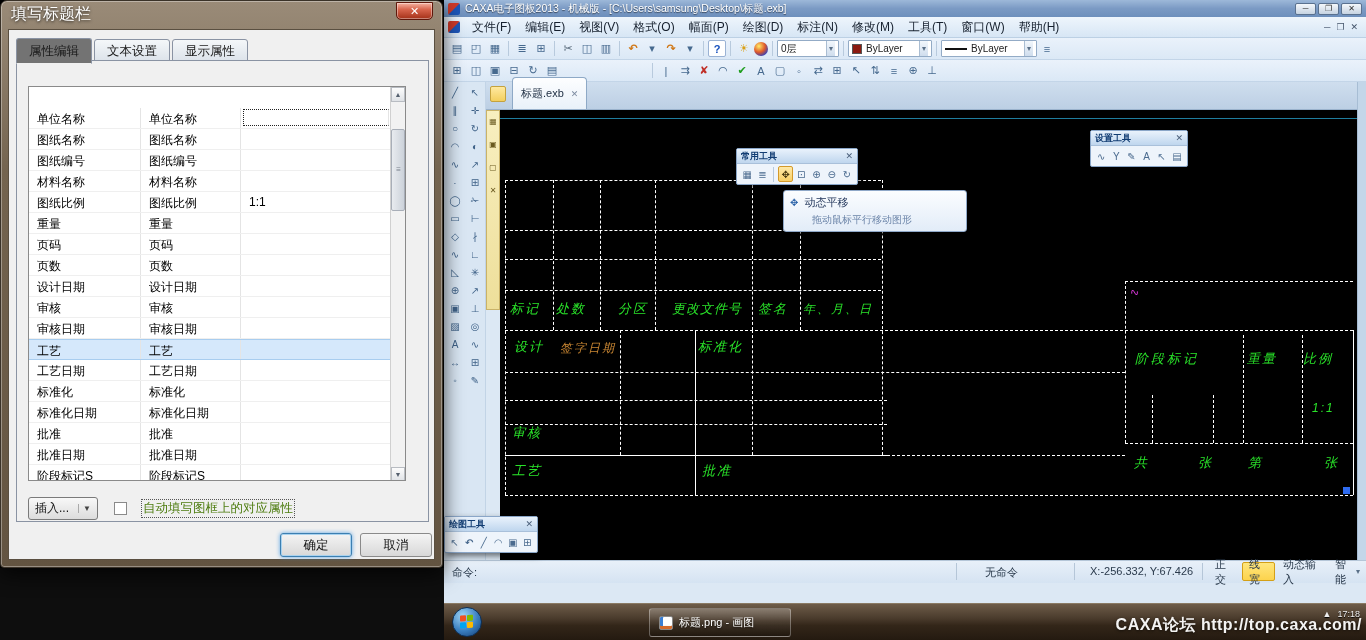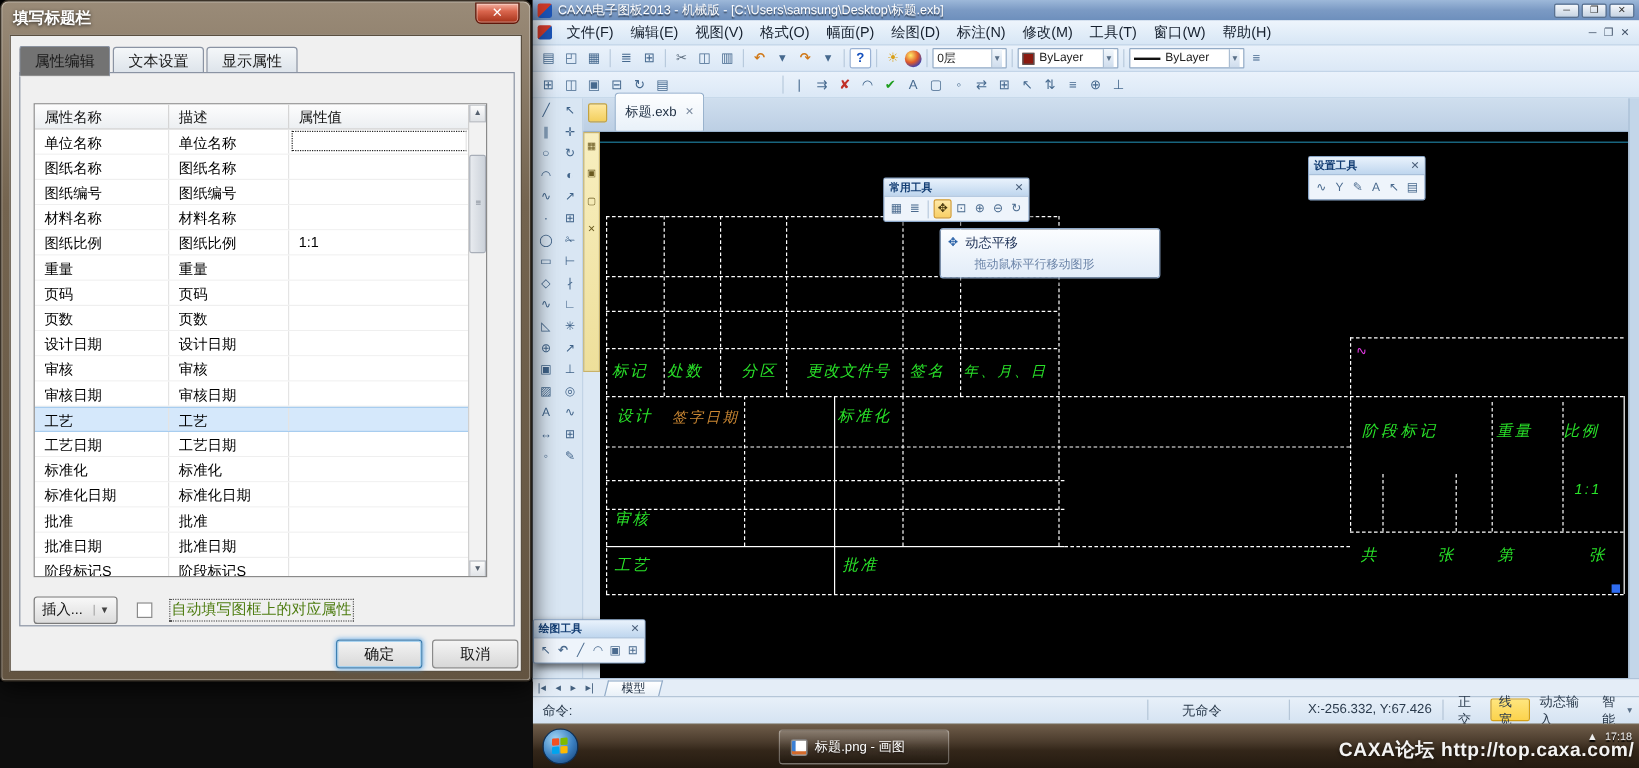--- a/index.html
+++ b/index.html
@@ -78,21 +78,21 @@
   #tooltip .t1{color:#1b2f55;display:flex;align-items:center;gap:6px;}
   #tooltip .t1 .ticon{color:#2a62a8;font-size:10px;}
   #tooltip .t2{color:#6b84a8;font-size:10px;padding-left:22px;margin-top:3px;}
 
   
   #sheetbar{position:absolute;left:0;top:565px;width:922px;height:15px;background:#e4edf7;border-top:1px solid #aec2d8;display:flex;align-items:center;font-size:9px;color:#44607e;}
   .navb{padding:0 4px;} 
   .sheettab{height:13px;background:linear-gradient(#ffffff,#e8f0f8);border:1px solid #90aac6;border-bottom:none;
     padding:0 12px;font-size:10px;color:#1c2c40;transform:skewX(-14deg);margin-left:6px;display:flex;align-items:center;}
   .sheettab span{transform:skewX(14deg);}
-  #statusbar{position:absolute;left:0;top:580px;width:922px;height:23px;background:linear-gradient(#e8f0f9,#d5e3f2);border-top:1px solid #b5c6d8;font-size:11px;color:#2a3a4c;padding-left:32px;}
+  #statusbar{position:absolute;left:0;top:560px;width:922px;height:23px;background:linear-gradient(#e8f0f9,#d5e3f2);border-top:1px solid #b5c6d8;font-size:11px;color:#2a3a4c;padding-left:32px;}
   #cmdprompt{position:absolute;left:8px;top:4px;}
   .szone{position:absolute;top:4px;}
   .sdiv{position:absolute;top:2px;width:1px;height:17px;background:#b5c6d8;}
   #toggles{position:absolute;left:765px;top:1px;display:flex;gap:2px;}
   .tgl{height:19px;padding:1px 6px;font-size:11px;display:flex;align-items:center;color:#2a3a4c;}
   .tgl.on{background:linear-gradient(#ffe67e,#fcd34d);border:1px solid #d4a017;border-radius:2px;}
   .tgl .arr{font-size:8px;margin-left:3px;color:#5a7088;}
 
   
   #taskbar{position:absolute;left:444px;top:603px;width:922px;height:37px;
@@ -115,21 +115,21 @@
     text-shadow:0 1px 3px rgba(0,0,0,.6);letter-spacing:0.5px;}
 
   
   #leftdark{position:absolute;left:0;top:568px;width:444px;height:72px;background:#0e0e0e;}
 
   
   #dialog{position:absolute;left:0;top:0;width:443px;height:568px;z-index:30;
     background:linear-gradient(#9a8b78,#74644f 30%,#635441);border:1px solid #3a3228;border-radius:7px 7px 4px 4px;
     box-shadow:0 6px 20px rgba(0,0,0,.75), inset 0 0 0 1px rgba(255,255,255,.35);}
   #dlg-titlebar{height:27px;display:flex;align-items:center;padding-left:10px;}
-  #dlg-title{color:#fff;font-size:13px;text-shadow:0 1px 3px rgba(0,0,0,.8);font-weight:bold;}
+  #dlg-title{color:#fff;font-size:16px;text-shadow:0 1px 3px rgba(0,0,0,.8);}
   #dlg-close{position:absolute;top:1px;right:9px;width:37px;height:18px;border-radius:0 0 5px 5px;
     background:linear-gradient(#f5b3a3,#d9654d 40%,#a33018);border:1px solid #5f170a;
     color:#fff;font-size:11px;font-weight:bold;text-align:center;line-height:17px;box-shadow:inset 0 0 0 1px rgba(255,255,255,.4);}
   #dlg-client{position:absolute;left:7px;right:7px;top:28px;bottom:7px;background:#f0f0f0;border:1px solid #5a4f40;}
   .tabs{position:absolute;left:7px;top:8px;display:flex;}
   .tab{padding:3px 12px;border:1px solid #8a93a3;background:linear-gradient(#f4f7f9,#d9e0e8);
     border-radius:3px 3px 0 0;font-size:12.5px;color:#1a1a1a;margin-right:2px;position:relative;top:1px;}
   .tab.active{background:#737373;border-bottom:1px solid #f0f0f0;z-index:3;top:0;padding-top:4px;}
   #page{position:absolute;left:7px;top:30px;width:413px;height:462px;border:1px solid #8a93a3;background:#f0f0f0;}
   #tbl{position:absolute;left:11px;top:25px;width:378px;height:395px;border:1px solid #8a8a8a;background:#fff;overflow:hidden;}
@@ -494,26 +494,20 @@
     </div>
     <span id="dlg-close"><i>✕</i></span>
     <div id="dlg-client">
       <div class="tabs">
         <span class="tab active">属性编辑</span>
         <span class="tab">文本设置</span>
         <span class="tab">显示属性</span>
       </div>
       <div id="page">
         <div id="tbl">
-          <div class="thead">
-            <span>属性名称</span>
-            <span>描述</span>
-            <span>属性值</span>
-            <span></span>
-          </div>
           <div id="tbody">
               <div class="trow">
                 <span>单位名称</span>
                 <span>单位名称</span>
                 <span style="padding: 0px;">
                   <span class="cellinput"></span>
                 </span>
               </div>
               <div class="trow">
                 <span>图纸名称</span>

